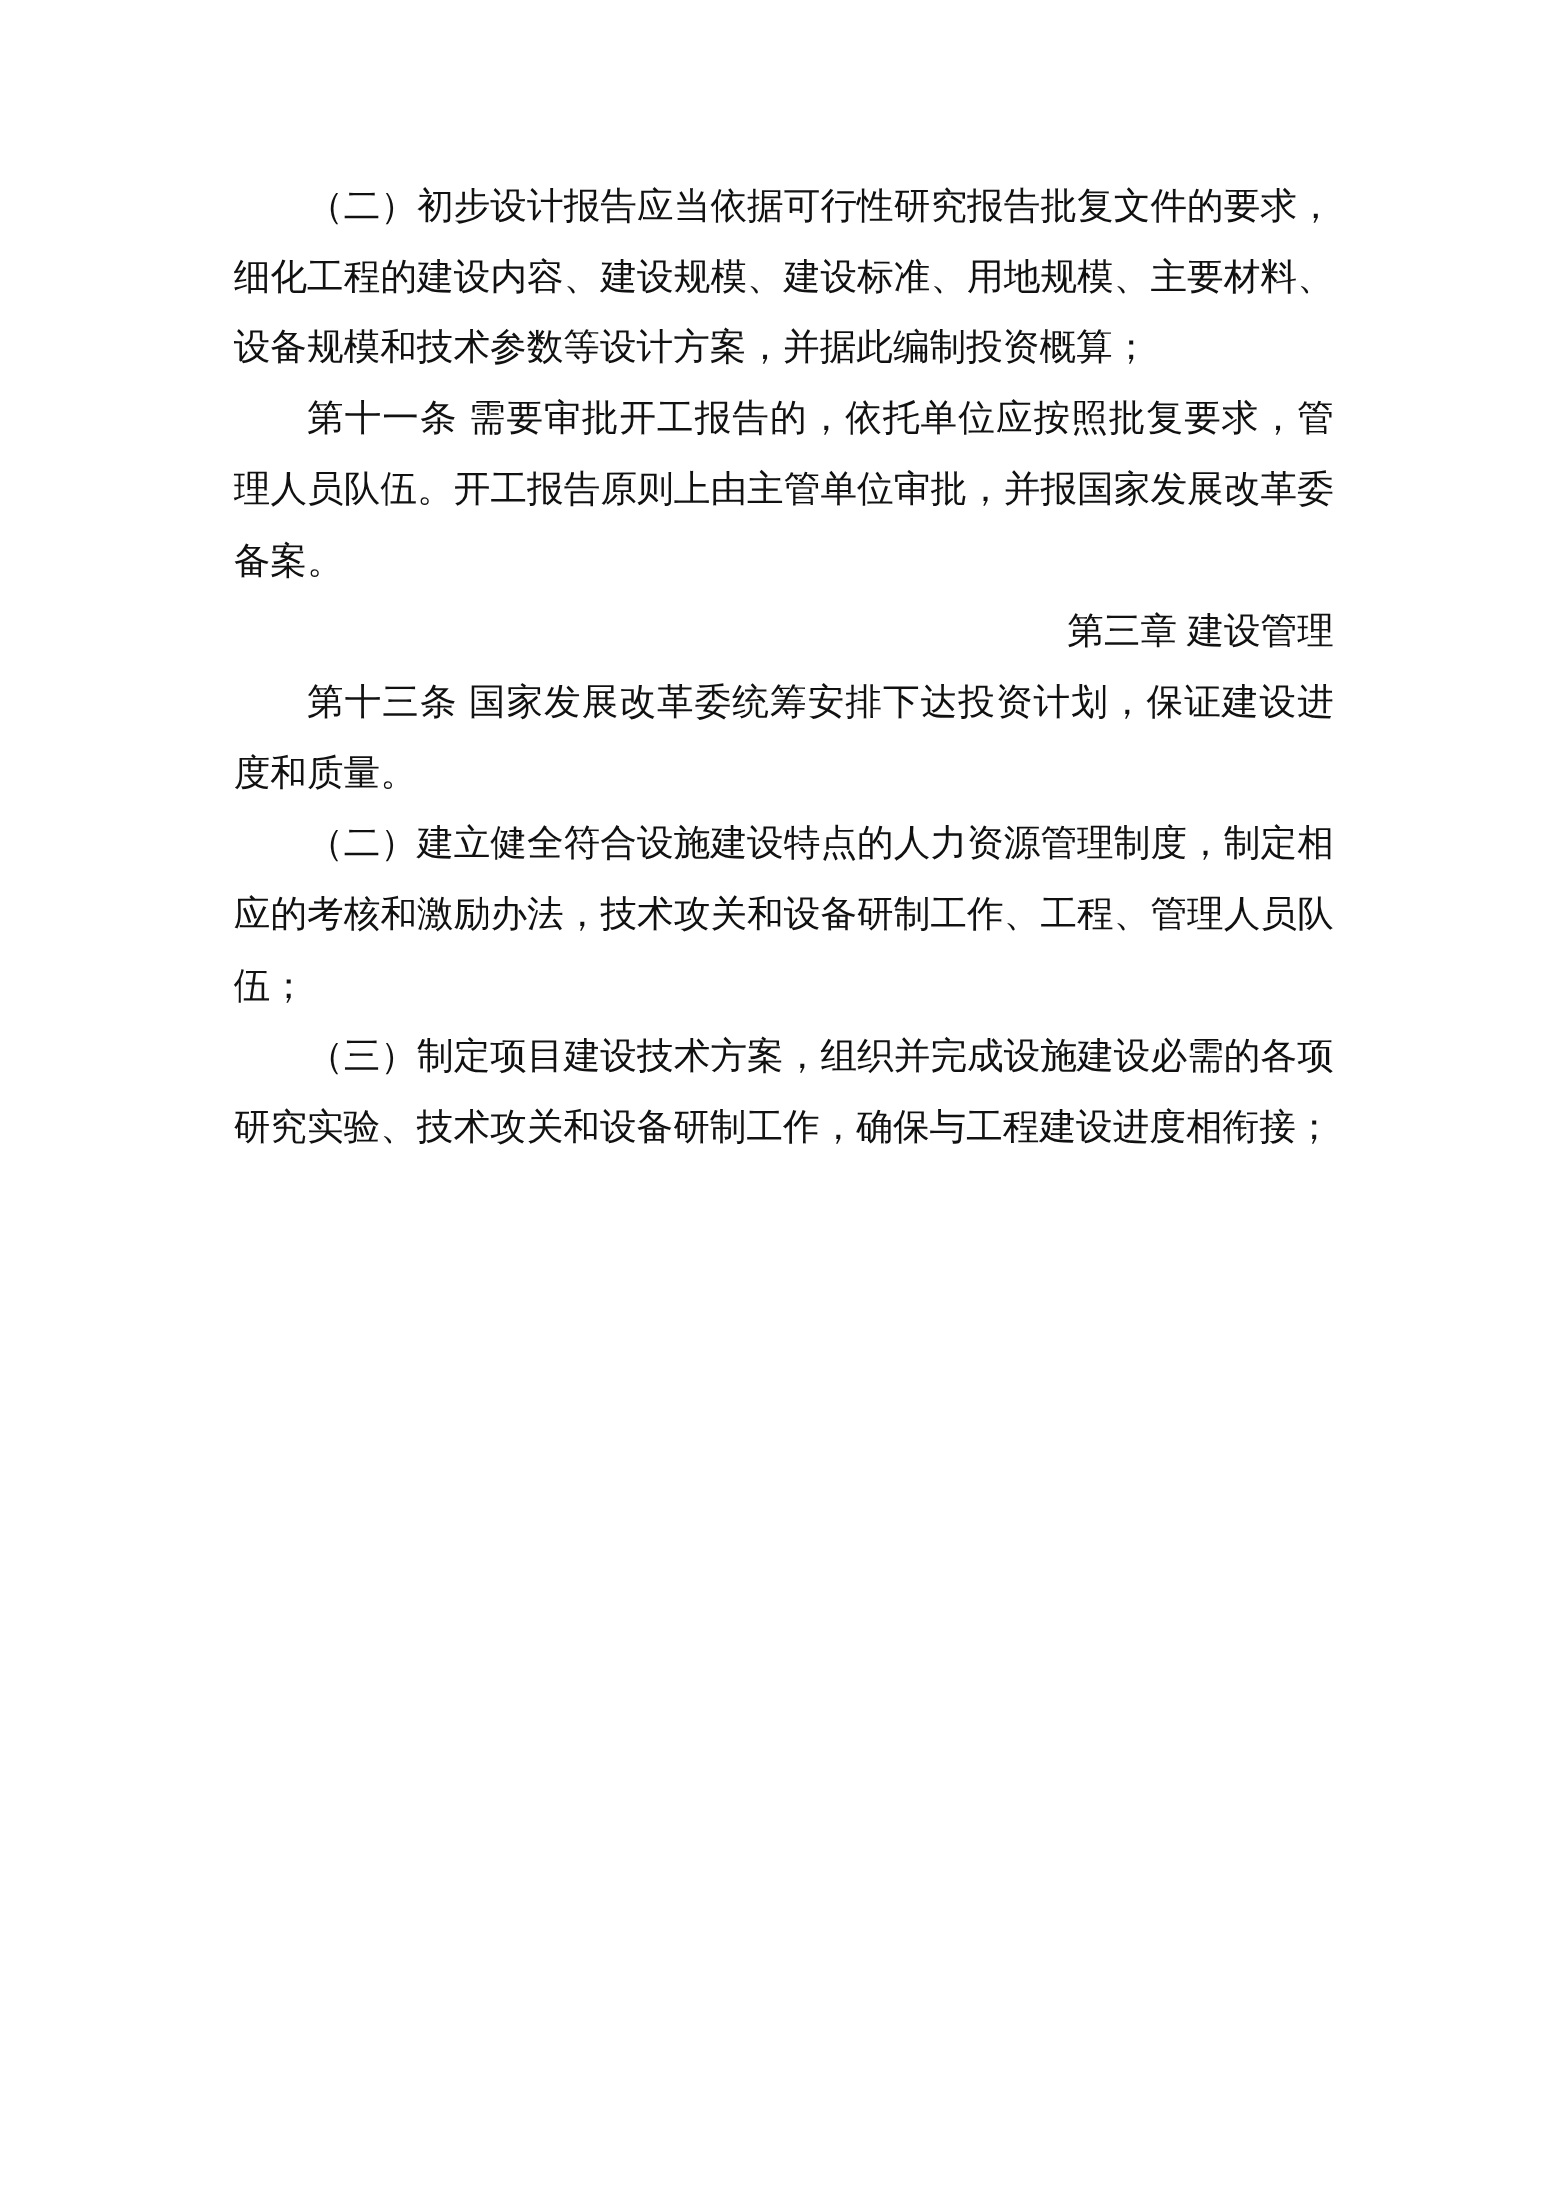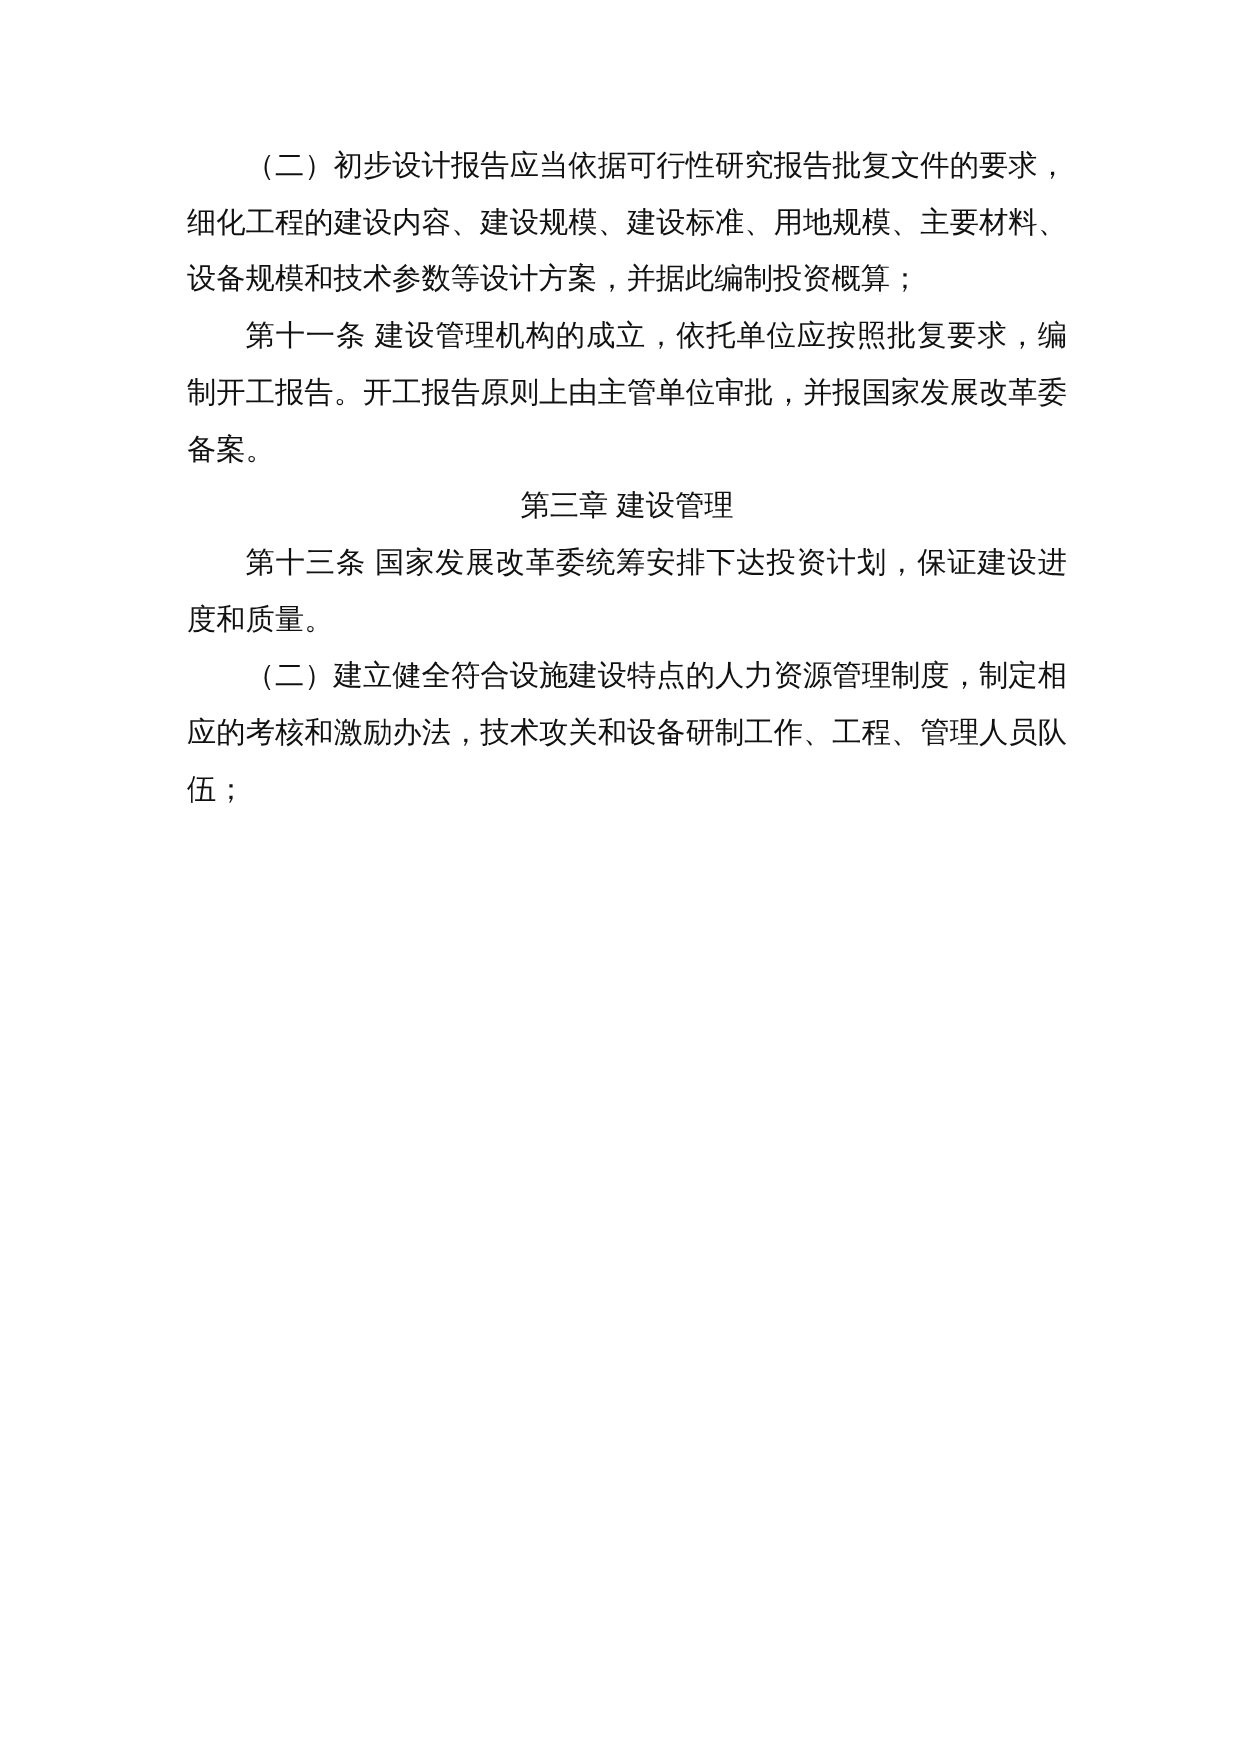--- a/index.html
+++ b/index.html
@@ -38,30 +38,31 @@
     text-indent: 2em;
     text-align: justify;
     
     text-justify: inter-character;
     word-break: break-all;
   }
   .doc-body .chapter-heading {
     margin: 0;
     padding: 0;
     text-indent: 0;
-    text-align: center;
+    text-align: right;
     font-size: 29.3px;
     font-weight: normal;
     line-height: 56.7px;
   }
 </style>
 </head>
 <body>
 
 <div class="page">
   <div class="doc-body">
     <p>（二）初步设计报告应当依据可行性研究报告批复文件的要求，细化工程的建设内容、建设规模、建设标准、用地规模、主要材料、设备规模和技术参数等设计方案，并据此编制投资概算；</p>
-    <p>第十一条 建设管理机构的成立，依托单位应按照批复要求，编制开工报告。开工报告原则上由主管单位审批，并报国家发展改革委备案。</p>
+    <p>第十一条 需要审批开工报告的，依托单位应按照批复要求，管理人员队伍。开工报告原则上由主管单位审批，并报国家发展改革委备案。</p>
     <h2 class="chapter-heading">第三章 建设管理</h2>
     <p>第十三条 国家发展改革委统筹安排下达投资计划，保证建设进度和质量。</p>
     <p>（二）建立健全符合设施建设特点的人力资源管理制度，制定相应的考核和激励办法，技术攻关和设备研制工作、工程、管理人员队伍；</p>
+    <p>（三）制定项目建设技术方案，组织并完成设施建设必需的各项研究实验、技术攻关和设备研制工作，确保与工程建设进度相衔接；</p>
   </div>
 </div>
 
 </body></html>

